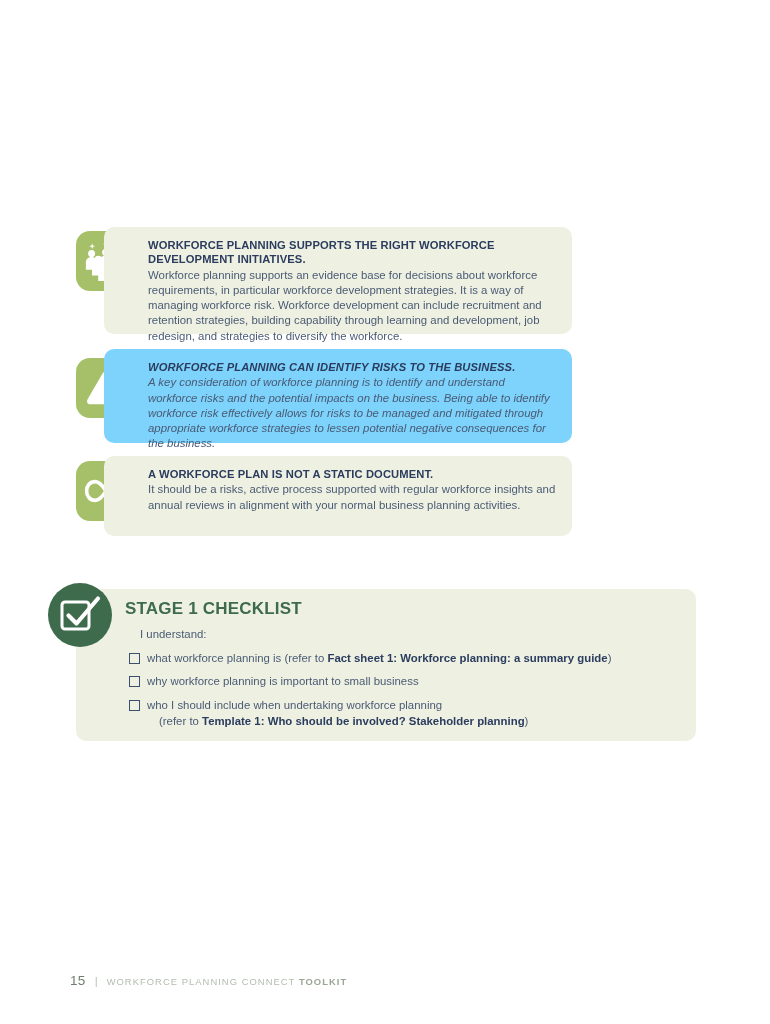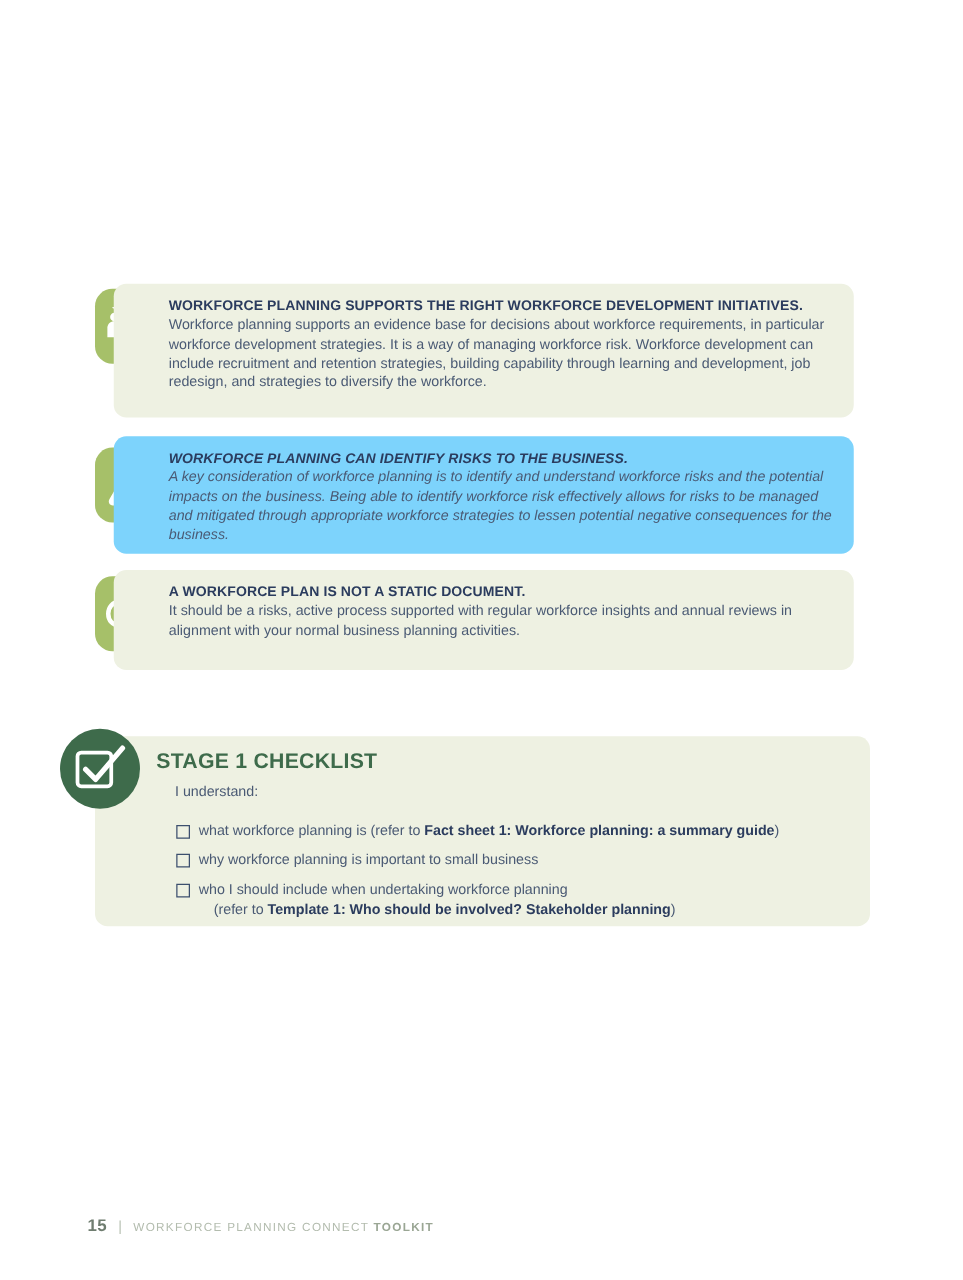--- a/index.html
+++ b/index.html
@@ -17,22 +17,22 @@
   }
 
   .page {
     position: absolute;
     inset: 0;
   }
 
   
   .panel {
     position: absolute;
-    left: 91px;
-    width: 592px;
+    left: 104px;
+    width: 468px;
     border-radius: 10px;
     box-sizing: border-box;
   }
   .panel-1 { top: 227px; height: 107px; background: #eef1e2; }
   .panel-2 { top: 349px; height: 94px; background: #7dd3fc; font-style: italic; }
   .panel-3 { top: 456px; height: 80px; background: #eef1e2; padding-left: 48px; }
 
   .panel-text {
     position: absolute;
     left: 44px;
@@ -111,21 +111,21 @@
     line-height: 22px;
   }
   .checklist-intro {
     color: #4a5a74;
     font-size: 11.4px;
     line-height: 15px;
     margin: 0 0 9px 15px;
   }
   .check-list {
     list-style: none;
-    margin: 16px;
+    margin: 4px;
     padding: 0;
   }
   .check-item {
     position: relative;
     padding-left: 18px;
     margin-bottom: 8px;
     color: #4a5a74;
     font-size: 11.4px;
     line-height: 15.4px;
   }
@@ -156,21 +156,21 @@
     position: absolute;
     left: 70px;
     top: 973px;
     display: flex;
     align-items: baseline;
     gap: 9px;
   }
   .footer-page {
     color: #6f7d70;
     font-size: 13.5px;
-    font-weight: bold;
+    font-weight: normal;
     letter-spacing: 0.3px;
   }
   .footer-sep {
     color: #b9c2b4;
     font-size: 11.5px;
   }
   .footer-text {
     color: #b3bcae;
     font-size: 9.4px;
     letter-spacing: 1.05px;

